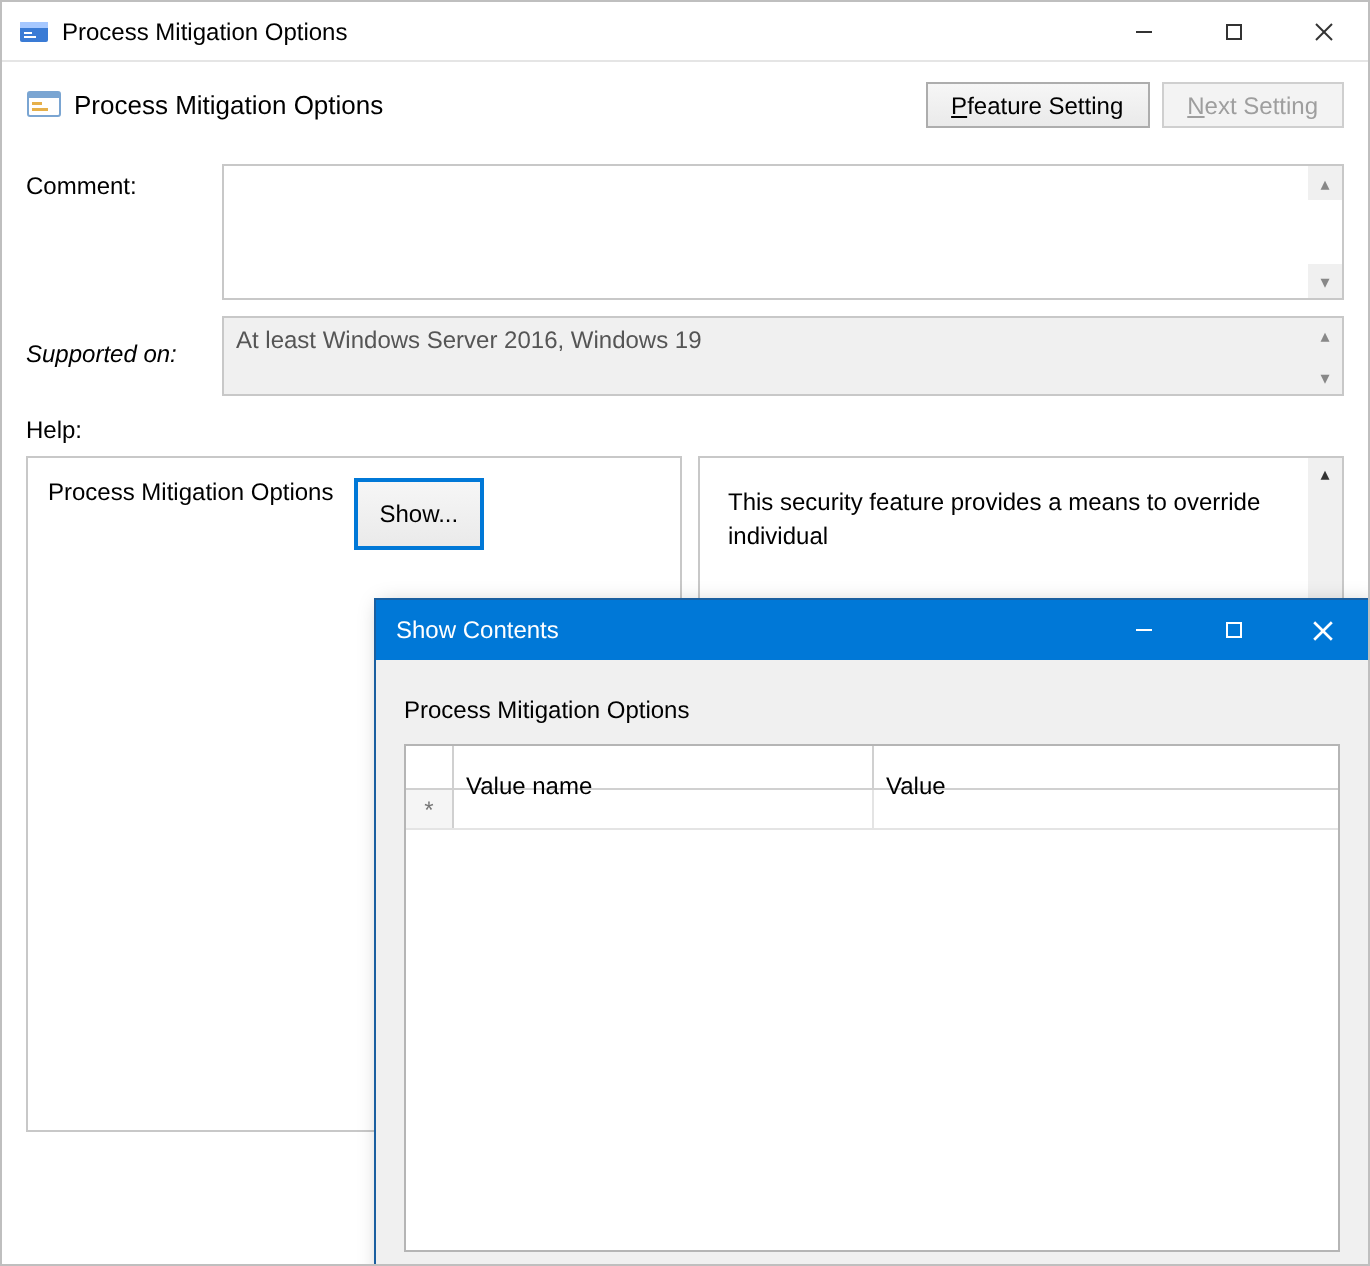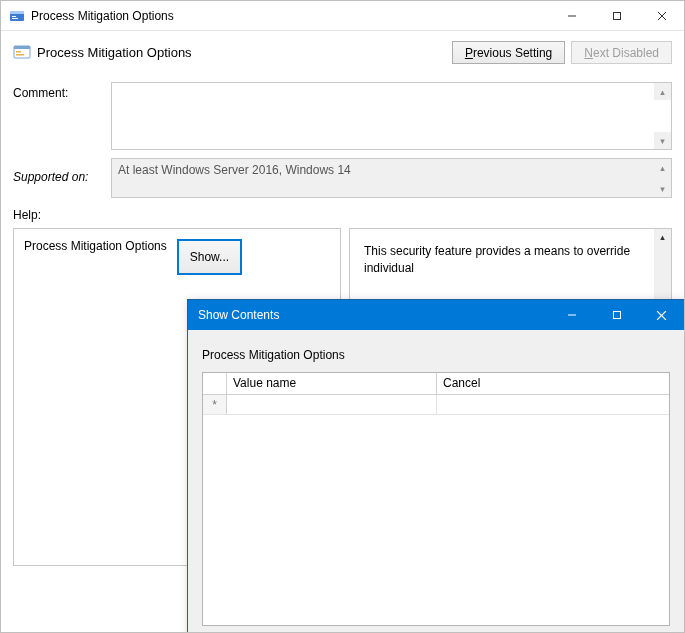--- a/index.html
+++ b/index.html
@@ -174,21 +174,21 @@
     overflow: hidden;
   }
   .grid .ghead {
     display: flex;
     background: #fff;
     border-bottom: 1px solid #d0d0d0;
     height: 22px;
   }
   .ghead .gcell {
     border-right: 1px solid #d0d0d0;
-    padding: 3px 6px;
+    padding: 13px 6px;
     font-size: 12px;
   }
   .ghead .gcell.rowhdr { width: 24px; }
   .ghead .gcell.c1 { width: 210px; }
   .ghead .gcell.c2 { flex: 1; border-right: none; }
   .grid .grow {
     display: flex;
     height: 20px;
     border-bottom: 1px solid #e4e4e4;
     font-size: 12px;
@@ -252,43 +252,43 @@
         <rect x="1" y="2" width="16" height="12" rx="1" fill="#fff" stroke="#7aa5d2"></rect>
         <rect x="1" y="2" width="16" height="3" fill="#7aa5d2"></rect>
         <rect x="3" y="7" width="5" height="1.5" fill="#e6b04a"></rect>
         <rect x="3" y="10" width="8" height="1.5" fill="#e6b04a"></rect>
       </svg>
     </span>
     <span class="policy-name">Process Mitigation Options</span>
     <div class="nav-buttons">
       <button class="btn">
           <span class="mnemonic">P</span>
-          <span>revious Setting</span>
+          <span>feature Setting</span>
         </button>
       <button class="btn disabled">
           <span class="mnemonic">N</span>
-          <span>ext Disabled</span>
+          <span>ext Setting</span>
         </button>
     </div>
   </div>
 
   <div class="config-area">
 
     <div class="labels-col">
       <div class="lbl">Comment:</div>
       <div class="lbl lbl2">Supported on:</div>
     </div>
 
     <div class="fields-col">
       <div class="textarea">
         <div class="scroll-up">▴</div>
         <div class="scroll-down">▾</div>
       </div>
       <div class="supported">
-        <span>At least Windows Server 2016, Windows 14</span>
+        <span>At least Windows Server 2016, Windows 19</span>
         <div class="scroll-up">▴</div>
         <div class="scroll-down">▾</div>
       </div>
     </div>
   </div>
 
   <div class="lower-labels">
     <div>Help:</div>
   </div>
 
@@ -324,21 +324,21 @@
           <line x1="9" y1="1" x2="1" y2="9" stroke="#fff" stroke-width="1.2"></line>
         </svg>
     </div>
   </div>
   <div class="m-body">
     <div style="margin-bottom:10px;">Process Mitigation Options</div>
     <div class="grid">
       <div class="ghead">
         <div class="gcell rowhdr"></div>
         <div class="gcell c1">Value name</div>
-        <div class="gcell c2">Cancel</div>
+        <div class="gcell c2">Value</div>
       </div>
       <div class="grow">
         <div class="gcell rowhdr">*</div>
         <div class="gcell c1"></div>
         <div class="gcell c2"></div>
       </div>
     </div>
   </div>
   <div class="m-footer">
     <button class="btn" style="width:74px">OK</button>

